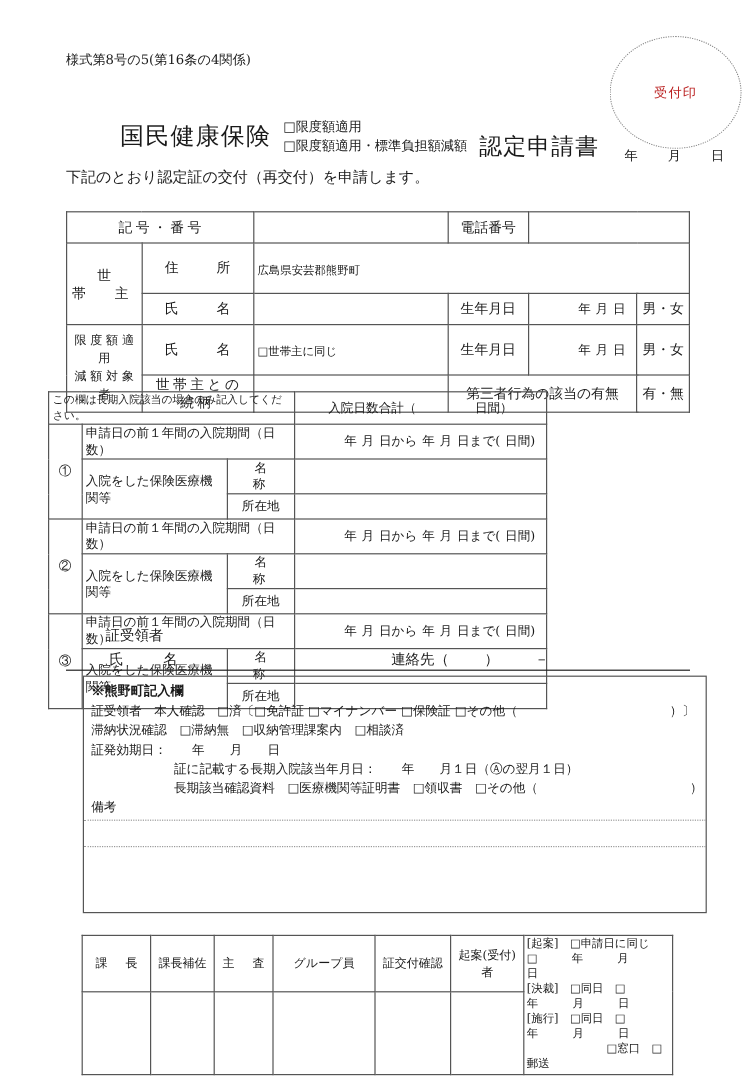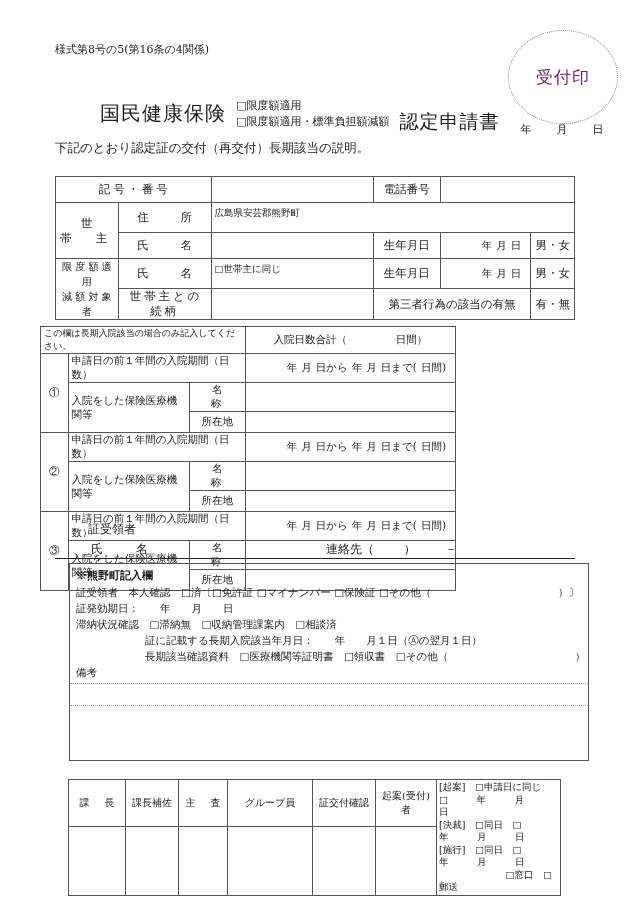--- a/index.html
+++ b/index.html
@@ -17,35 +17,35 @@
   .title-row{position:absolute;left:100px;top:82px;width:420px;display:flex;align-items:center;}
   .title-main{font-size:20px;letter-spacing:1px;white-space:nowrap;}
   .title-checks{font-size:11px;line-height:1.45;margin:16px 10px;white-space:nowrap;}
   .title-tail{font-size:19px;letter-spacing:1px;white-space:nowrap;margin-top:16px;}
 
   .stamp-circle{
     position:absolute;left:508px;top:30px;width:108px;height:92px;
     border:1px dotted #8a8a8a;border-radius:50%;
     display:flex;align-items:center;justify-content:center;
   }
-  .stamp-label{font-size:17px;color:#701a75;letter-spacing:1px;}
+  .stamp-label{font-size:11px;color:#b91c1c;letter-spacing:1px;}
   .stamp-date{position:absolute;left:508px;top:122px;width:108px;display:flex;
     justify-content:space-around;font-size:11px;}
 
   .lead1{position:absolute;left:55px;top:140px;font-size:12.5px;}
   .lead2{position:absolute;left:55px;top:157px;font-size:11px;}
 
   
   table{border-collapse:collapse;position:absolute;}
   td{border:1px solid #555;font-size:11.5px;padding:0 3px;vertical-align:middle;}
   .c{text-align:center;}
   .l{text-align:left;}
   .sp{letter-spacing:.55em;text-indent:.55em;}
   .sp2{letter-spacing:.25em;text-indent:.25em;}
-  .topcell{vertical-align:top;font-size:9.5px;padding-top:4px;}
+  .topcell{vertical-align:top;font-size:9.5px;padding-top:16px;}
 
   
   #tbl-main{left:55px;top:176px;width:520px;}
   #tbl-main td{height:25px;}
 
   
   #tbl-hosp{left:40px;top:326px;width:416px;}
   #tbl-hosp td{height:20px;font-size:10.5px;}
   #tbl-hosp .note{font-size:9px;}
 
@@ -96,21 +96,21 @@
 
   <div class="stamp-circle">
     <span class="stamp-label">受付印</span>
   </div>
   <div class="stamp-date">
     <span>年</span>
     <span>月</span>
     <span>日</span>
   </div>
 
-  <div class="lead1">下記のとおり認定証の交付（再交付）長期該当の説明。</div>
+  <div class="lead1">下記のとおり認定証の交付（再交付）を申請します。</div>
 
   <table id="tbl-main">
     <tbody>
         <tr>
       <td class="c sp2" colspan="3" style="width:115px">記号・番号</td>
       <td style="width:170px"></td>
       <td class="c" style="width:65px">電話番号</td>
       <td colspan="3"></td>
     </tr>
     <tr>
@@ -259,23 +259,23 @@
 
   <div id="muni">
     <div class="hd">※熊野町記入欄</div>
 
     <div class="ln">
       <span>証受領者　本人確認　□済〔□免許証 □マイナンバー □保険証 □その他（</span>
       <span class="gap-xl"></span>
       <span>）〕</span>
     </div>
 
+    <div class="ln">滞納状況確認　□滞納無　□収納管理課案内　□相談済</div>
+
     <div class="ln">証発効期日：　　年　　月　　日</div>
-
-    <div class="ln">滞納状況確認　□滞納無　□収納管理課案内　□相談済</div>
 
 
     <div class="ln ind">証に記載する長期入院該当年月日：　　年　　月１日（Ⓐの翌月１日）</div>
 
     <div class="ln ind">
       <span>長期該当確認資料　□医療機関等証明書　□領収書　□その他（</span>
       <span class="gap-xl"></span>
       <span>）</span>
     </div>
 

